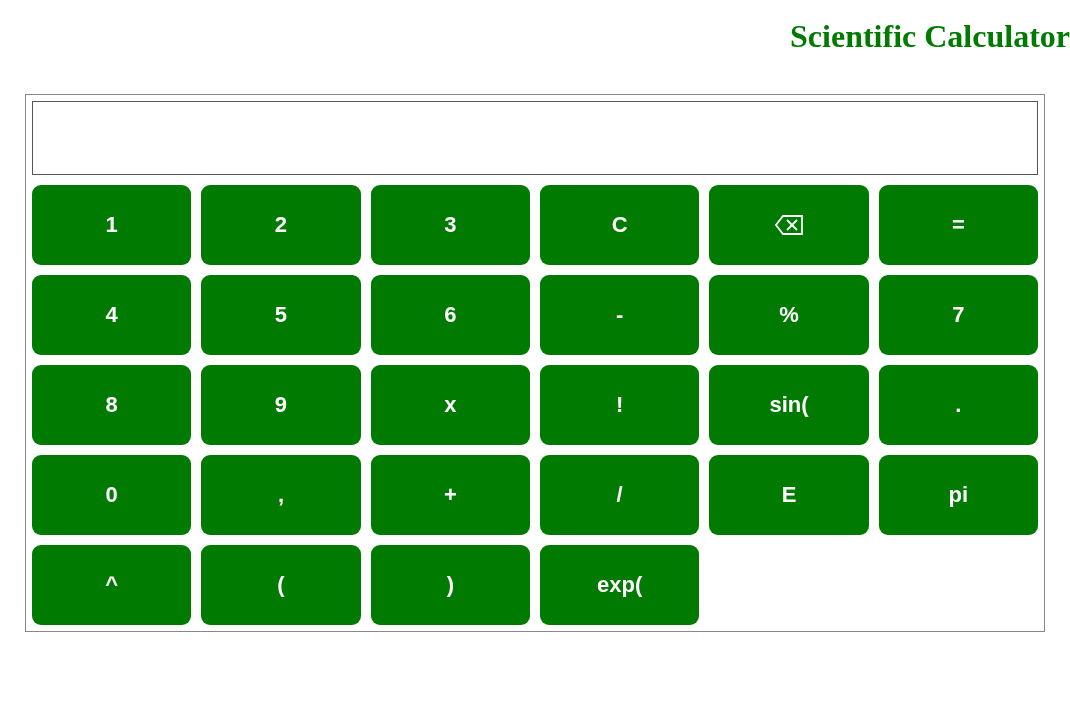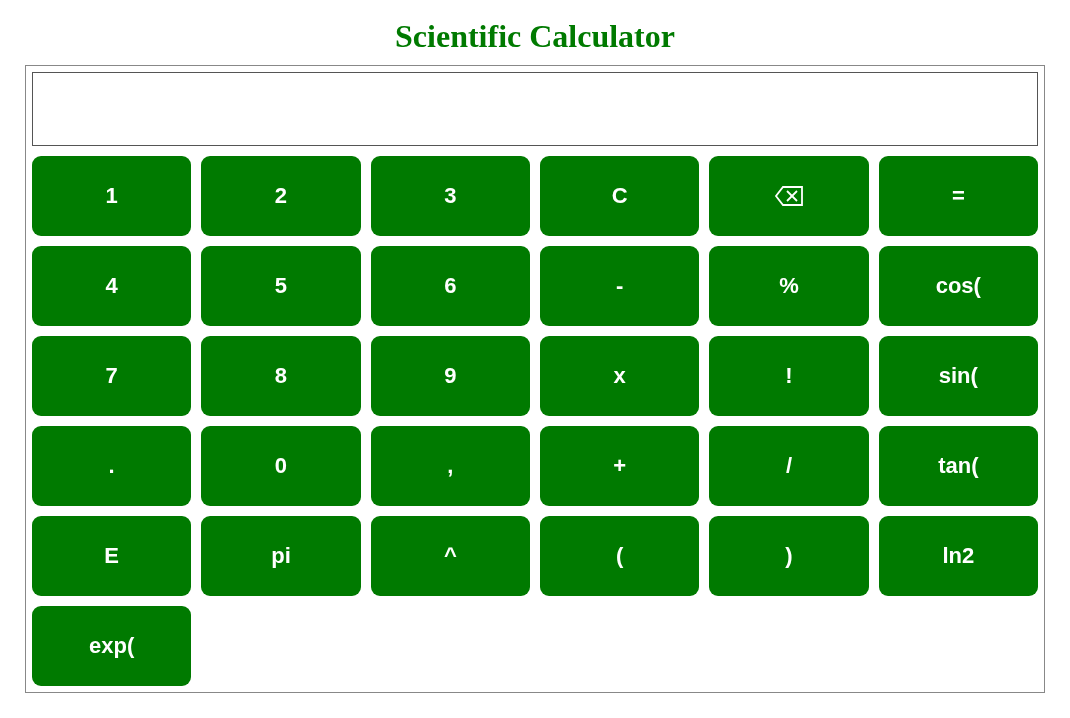--- a/index.html
+++ b/index.html
@@ -4,25 +4,25 @@
   <style>
     * { box-sizing: border-box; margin: 0; padding: 0; }
     body {
       font-family: "Times New Roman", Times, serif;
       width: 1070px;
       height: 718px;
       padding-top: 18px;
       background: #fff;
     }
     h1.title {
-      text-align: center;
+      text-align: right;
       color: #007a00;
       font-size: 32px;
       font-weight: bold;
-      margin-bottom: 10px;
+      margin-bottom: 39px;
     }
     .calc {
       width: 1020px;
       margin: 0 auto;
       border: 1px solid #888;
       padding: 6px;
     }
     .display {
       width: 100%;
       height: 74px;
@@ -77,38 +77,35 @@
         </svg>
       </span>
     </button>
     <button class="key">=</button>
 
     <button class="key">4</button>
     <button class="key">5</button>
     <button class="key">6</button>
     <button class="key">-</button>
     <button class="key">%</button>
-    <button class="key">cos(</button>
 
     <button class="key">7</button>
     <button class="key">8</button>
     <button class="key">9</button>
     <button class="key">x</button>
     <button class="key">!</button>
     <button class="key">sin(</button>
 
     <button class="key">.</button>
     <button class="key">0</button>
     <button class="key">,</button>
     <button class="key">+</button>
     <button class="key">/</button>
-    <button class="key">tan(</button>
 
     <button class="key">E</button>
     <button class="key">pi</button>
     <button class="key">^</button>
     <button class="key">(</button>
     <button class="key">)</button>
 
-    <button class="key">ln2</button>
     <button class="key">exp(</button>
   </div>
 </div>
 
 </body></html>

